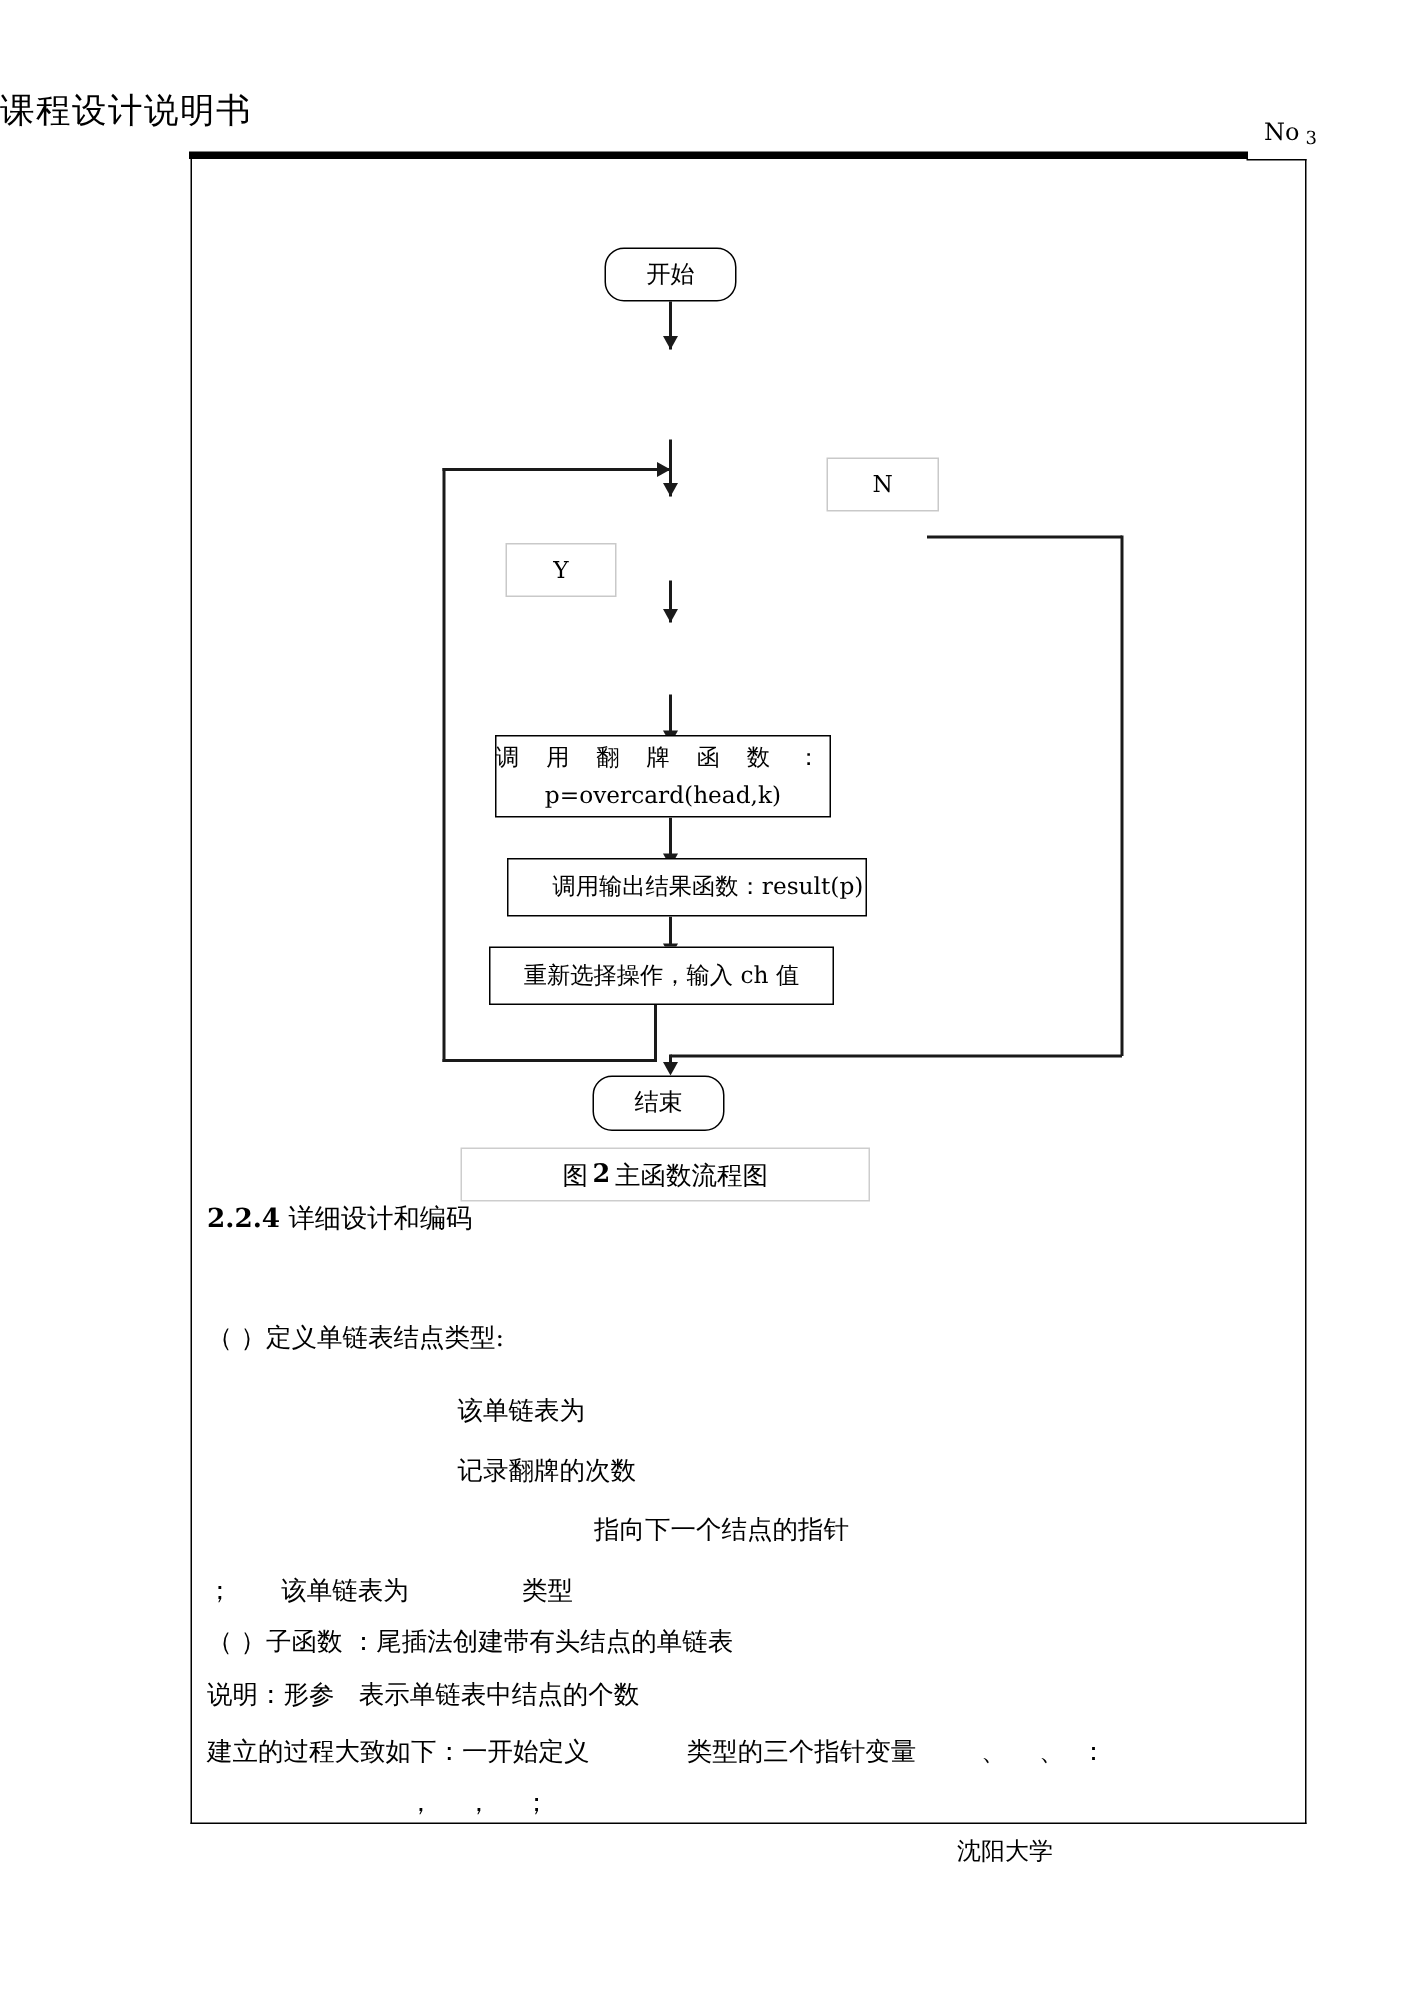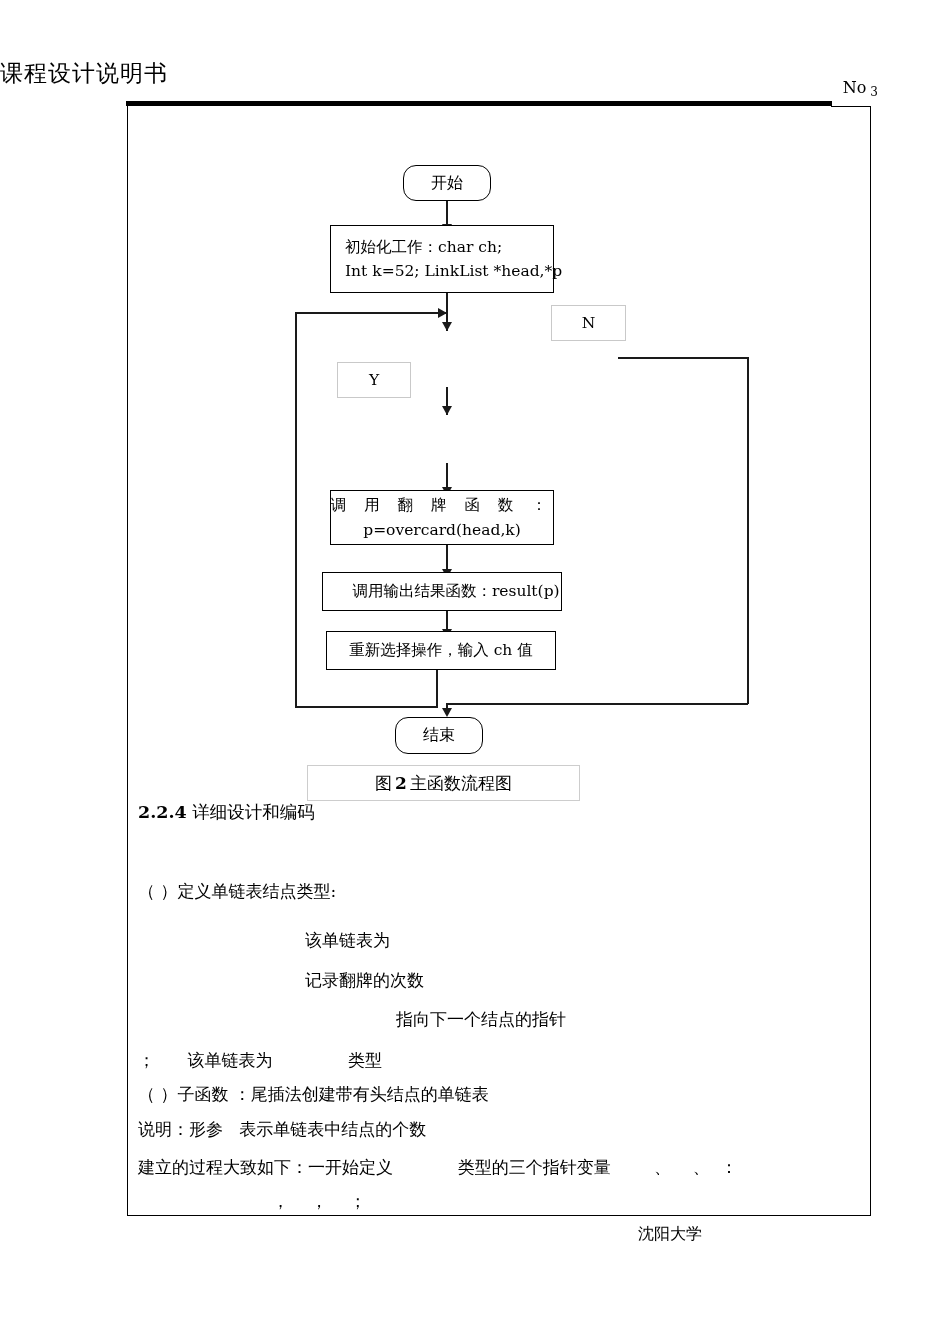--- a/index.html
+++ b/index.html
@@ -217,24 +217,20 @@
 
   <div class="fc">
 
     <div class="node term" style="left:276px; top:59px; width:88px; height:36px;">
       <span class="ln">开始</span>
     </div>
 
     <div class="vline" style="left:319px; top:95px; height:32px;"></div>
     <div class="arrowhead arrow-down" style="left:314.5px; top:118px;"></div>
 
-    <div class="node" style="left:203px; top:119px; width:224px; height:68px; align-items:flex-start; padding-left:14px;">
-      <span class="ln">初始化工作：char   ch;</span>
-      <span class="ln">Int k=52;   LinkList *head,*p</span>
-    </div>
 
     <div class="vline" style="left:319px; top:187px; height:38px;"></div>
     <div class="arrowhead arrow-down" style="left:314.5px; top:216px;"></div>
 
 
     <div class="branch-label" style="left:424px; top:199px; width:75px; height:36px;">
       <span>N</span>
     </div>
 
     <div class="branch-label" style="left:210px; top:256px; width:74px; height:36px;">
@@ -249,21 +245,21 @@
     <div class="arrowhead arrow-down" style="left:314.5px; top:381px;"></div>
 
     <div class="node" style="left:203px; top:384px; width:224px; height:55px;">
       <span class="ln-justify">调 用 翻 牌 函 数 ：</span>
       <span class="ln">p=overcard(head,k)</span>
     </div>
 
     <div class="vline" style="left:319px; top:439px; height:33px;"></div>
     <div class="arrowhead arrow-down" style="left:314.5px; top:463px;"></div>
 
-    <div class="node" style="left:195px; top:466px; width:240px; height:39px;padding-left:28px;">
+    <div class="node" style="left:211px; top:466px; width:240px; height:39px;padding-left:28px;">
       <span class="ln">调用输出结果函数：result(p)</span>
     </div>
 
     <div class="vline" style="left:319px; top:505px; height:27px;"></div>
     <div class="arrowhead arrow-down" style="left:314.5px; top:523px;"></div>
 
     <div class="node" style="left:199px; top:525px; width:230px; height:39px;">
       <span class="ln">重新选择操作，输入 ch 值</span>
     </div>
 

